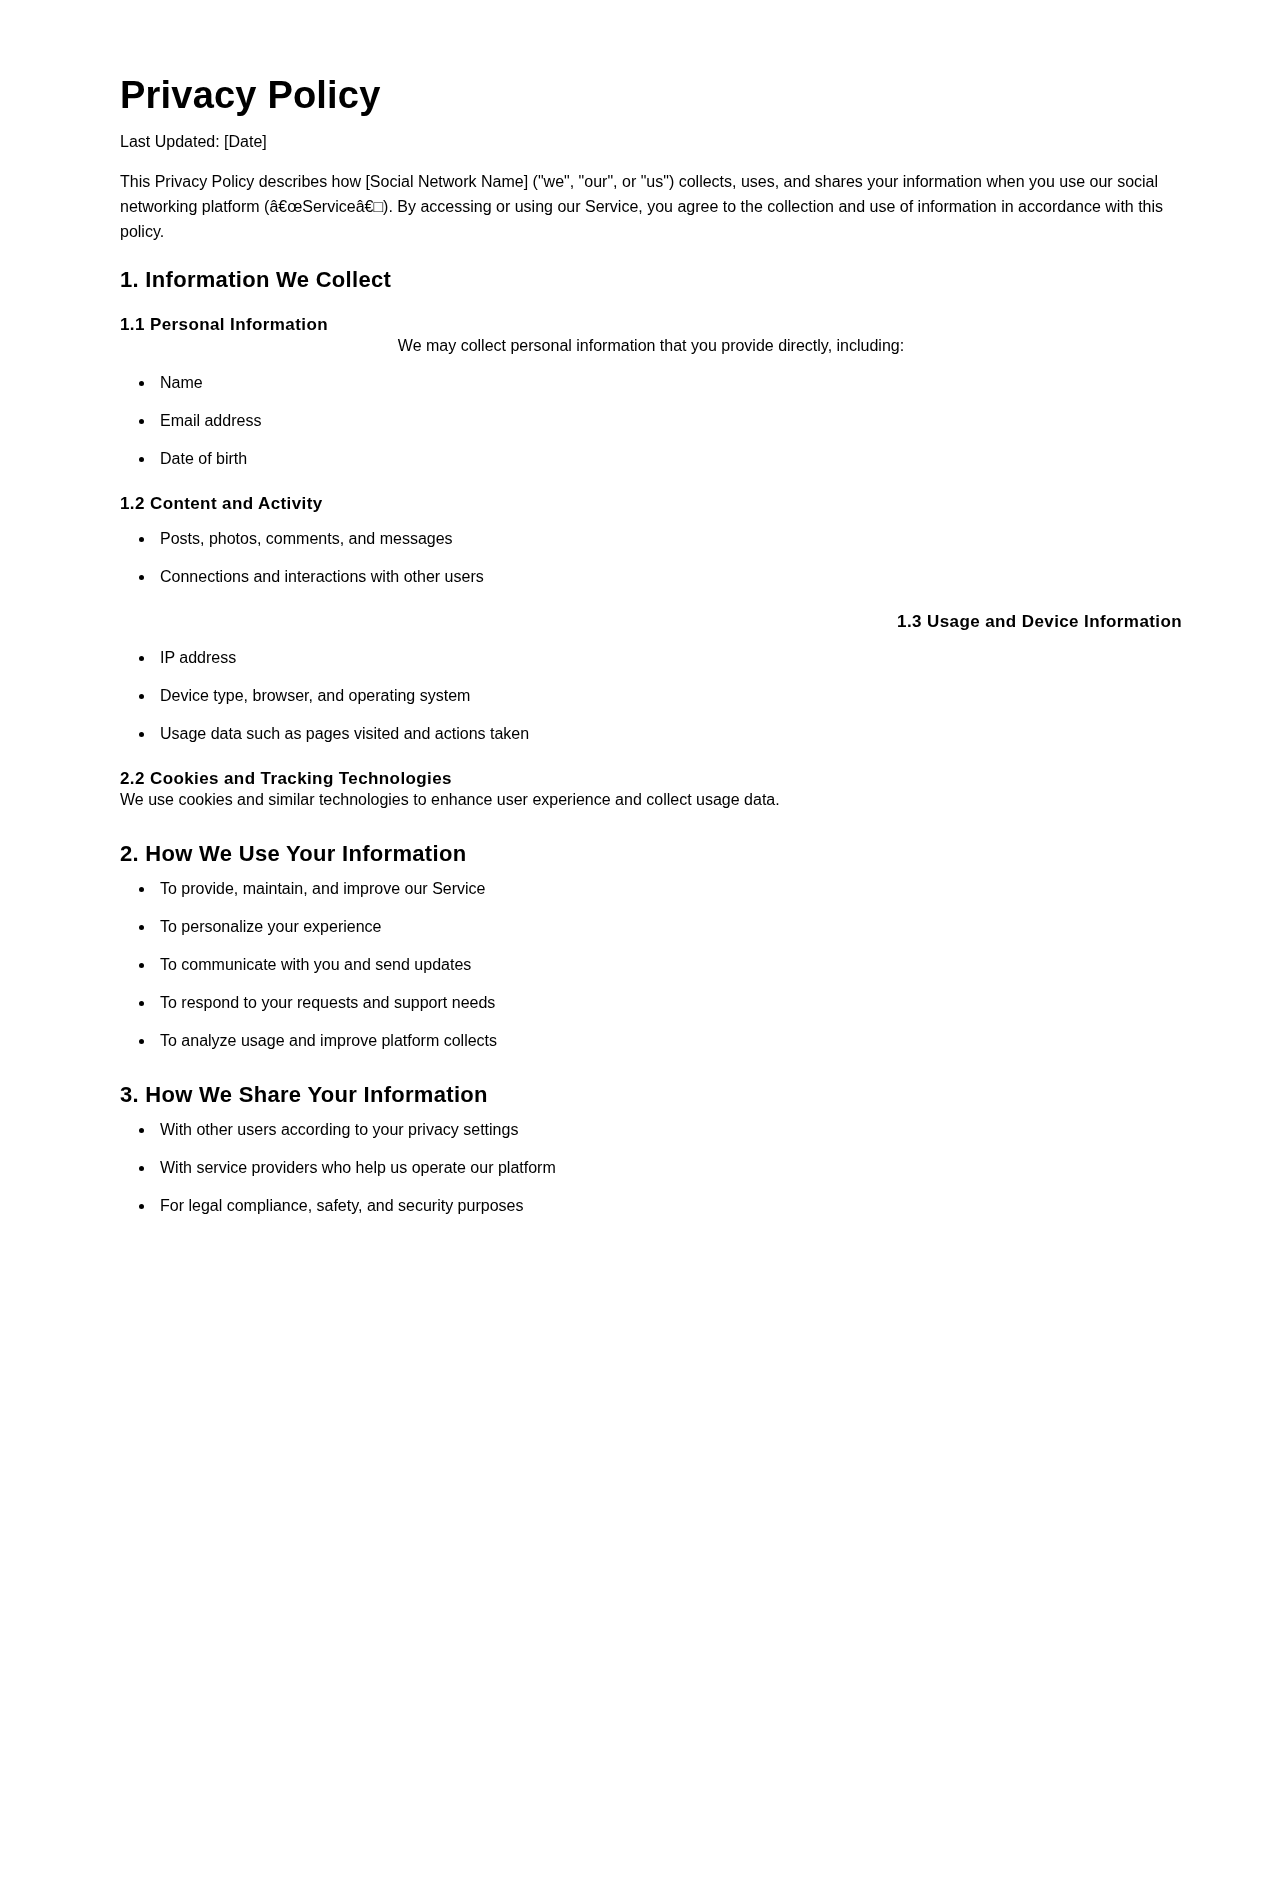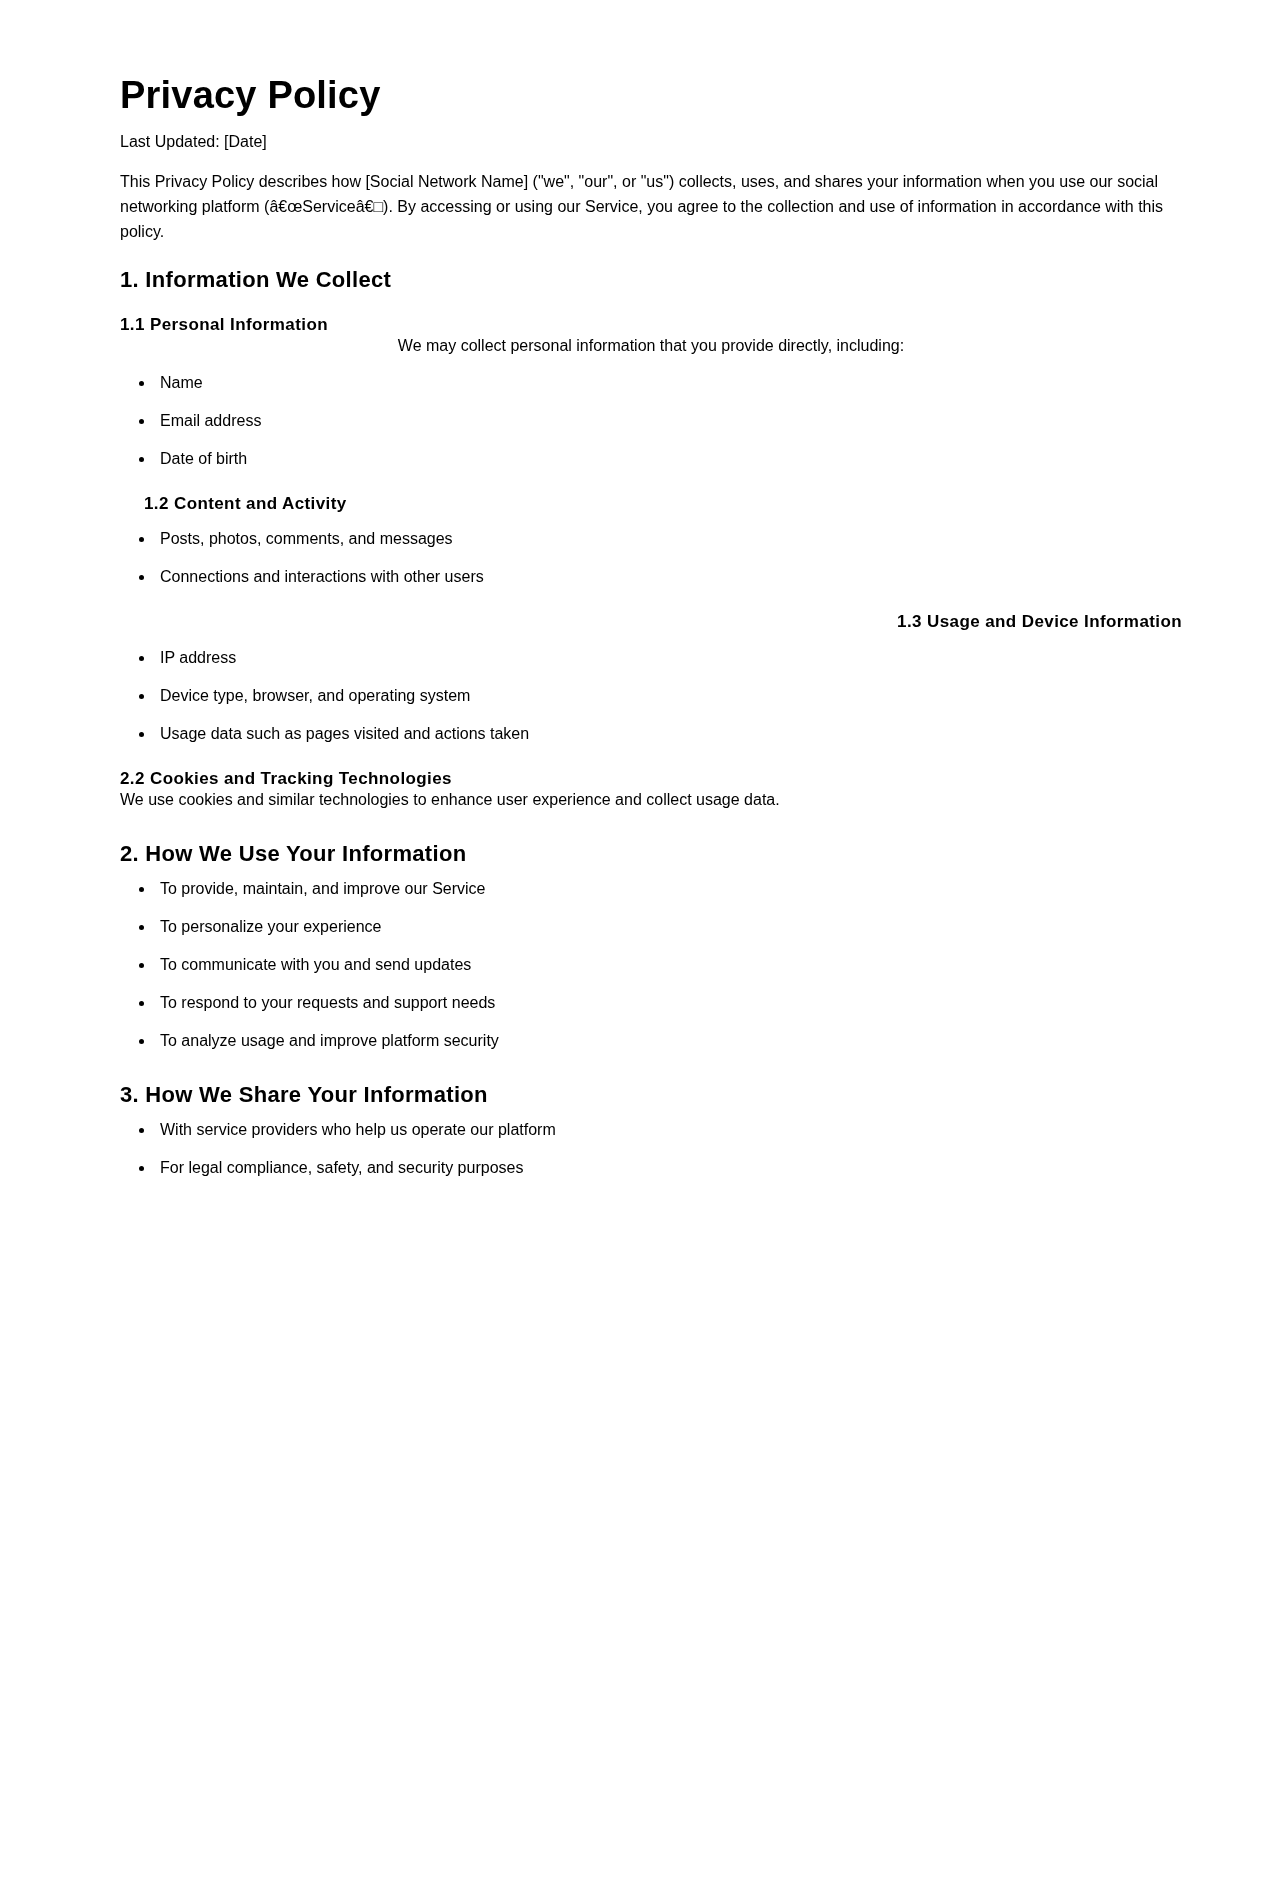--- a/index.html
+++ b/index.html
@@ -75,21 +75,21 @@
       background: #000000;
     }
     ul li:last-child {
       margin-bottom: 0;
     }
     
     .s1-h2 { margin-top: 0; }
     .s11-h3 { margin-top: 20px; }
     .s11-p { margin-top: 15px; text-align: center; }
     .s11-ul { margin-top: 17px; }
-    .s12-h3 { margin-top: 24px; margin-left: 24px; }
+    .s12-h3 { margin-top: 24px; }
     .s12-ul { margin-top: 14px; }
     .s13-h3 { margin-top: 24px; text-align: right; }
     .s13-ul { margin-top: 15px; }
     .s14-h3 { margin-top: 24px; }
     .s14-p { margin-top: 15px; }
     .s2-h2 { margin-top: 30px; }
     .s2-ul { margin-top: 11px; }
     .s3-h2 { margin-top: 30px; }
     .s3-ul { margin-top: 11px; }
   </style>
@@ -129,24 +129,25 @@
     <p class="body s14-p">We use cookies and similar technologies to enhance user experience and collect usage data.</p>
   </section>
 
   <section>
     <h2 class="s2-h2">2. How We Use Your Information</h2>
     <ul class="s2-ul">
       <li>To provide, maintain, and improve our Service</li>
       <li>To personalize your experience</li>
       <li>To communicate with you and send updates</li>
       <li>To respond to your requests and support needs</li>
-      <li>To analyze usage and improve platform security</li>
+      <li>To analyze usage and improve platform collects</li>
     </ul>
   </section>
 
   <section>
     <h2 class="s3-h2">3. How We Share Your Information</h2>
     <ul class="s3-ul">
+      <li>With other users according to your privacy settings</li>
       <li>With service providers who help us operate our platform</li>
       <li>For legal compliance, safety, and security purposes</li>
     </ul>
   </section>
 </div>
 
 </body></html>

